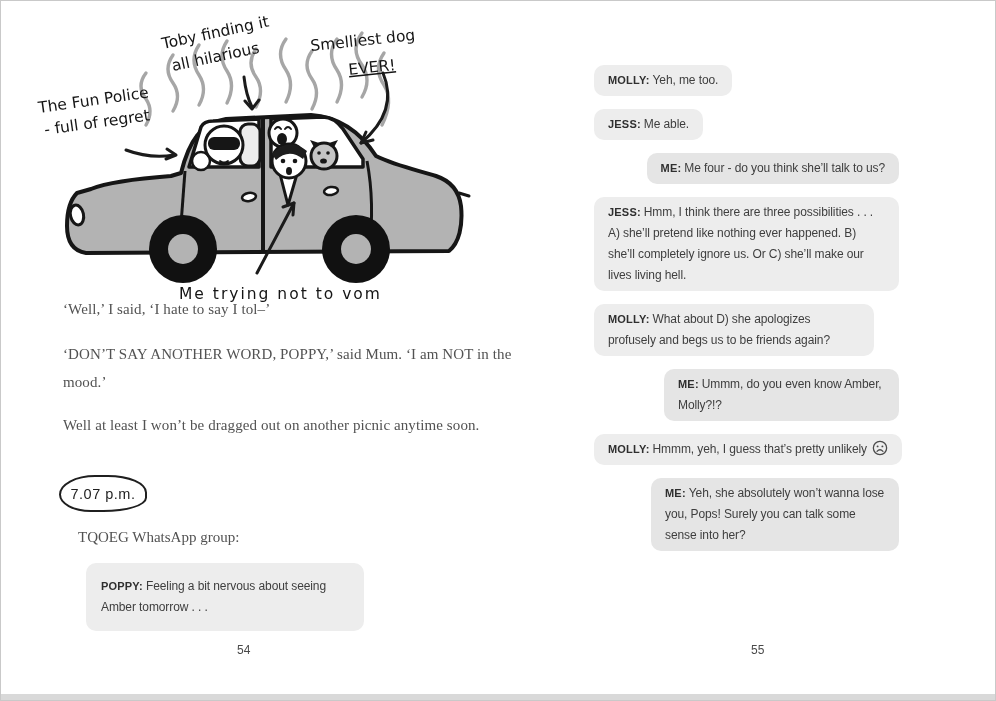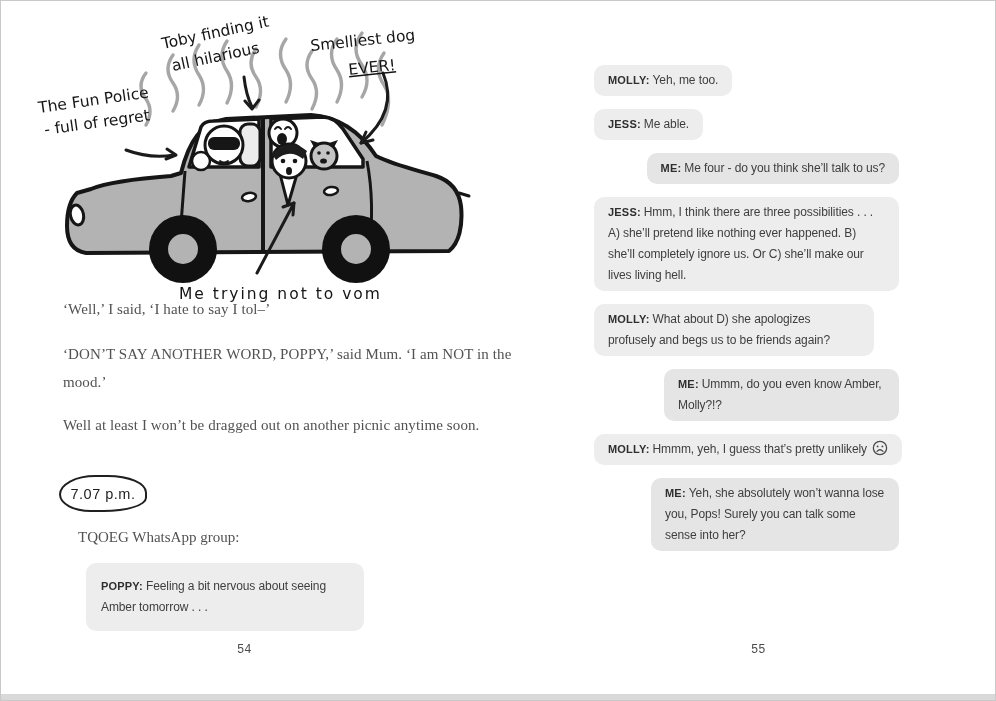--- a/index.html
+++ b/index.html
@@ -41,21 +41,21 @@
   .chat-column {
     position:absolute; left:593px; top:64px; width:305px;
     display:flex; flex-direction:column; gap:13px; align-items:flex-start;
   }
   .poppy-bubble {
     position:absolute; left:85px; top:562px; max-width:278px;
     padding:13px 15px;
   }
   .emoji { width:16px; height:16px; vertical-align:-3px; margin-left:2px; }
 
-  .page-number { position:absolute; top:642px; font-size:12px; color:#4a4a4a;font-family:Liberation Mono, monospace; }
+  .page-number { position:absolute; top:642px; font-size:12px; color:#4a4a4a; }
   .page-number.left { left:236px; }
   .page-number.right { left:750px; }
 
   .car-svg { position:absolute; left:30px; top:10px; }
   .sketch-label { font-family:"DejaVu Sans", sans-serif; font-size:15.5px; fill:#151515; }
 </style>
 </head>
 <body>
 
 <div class="spread">

